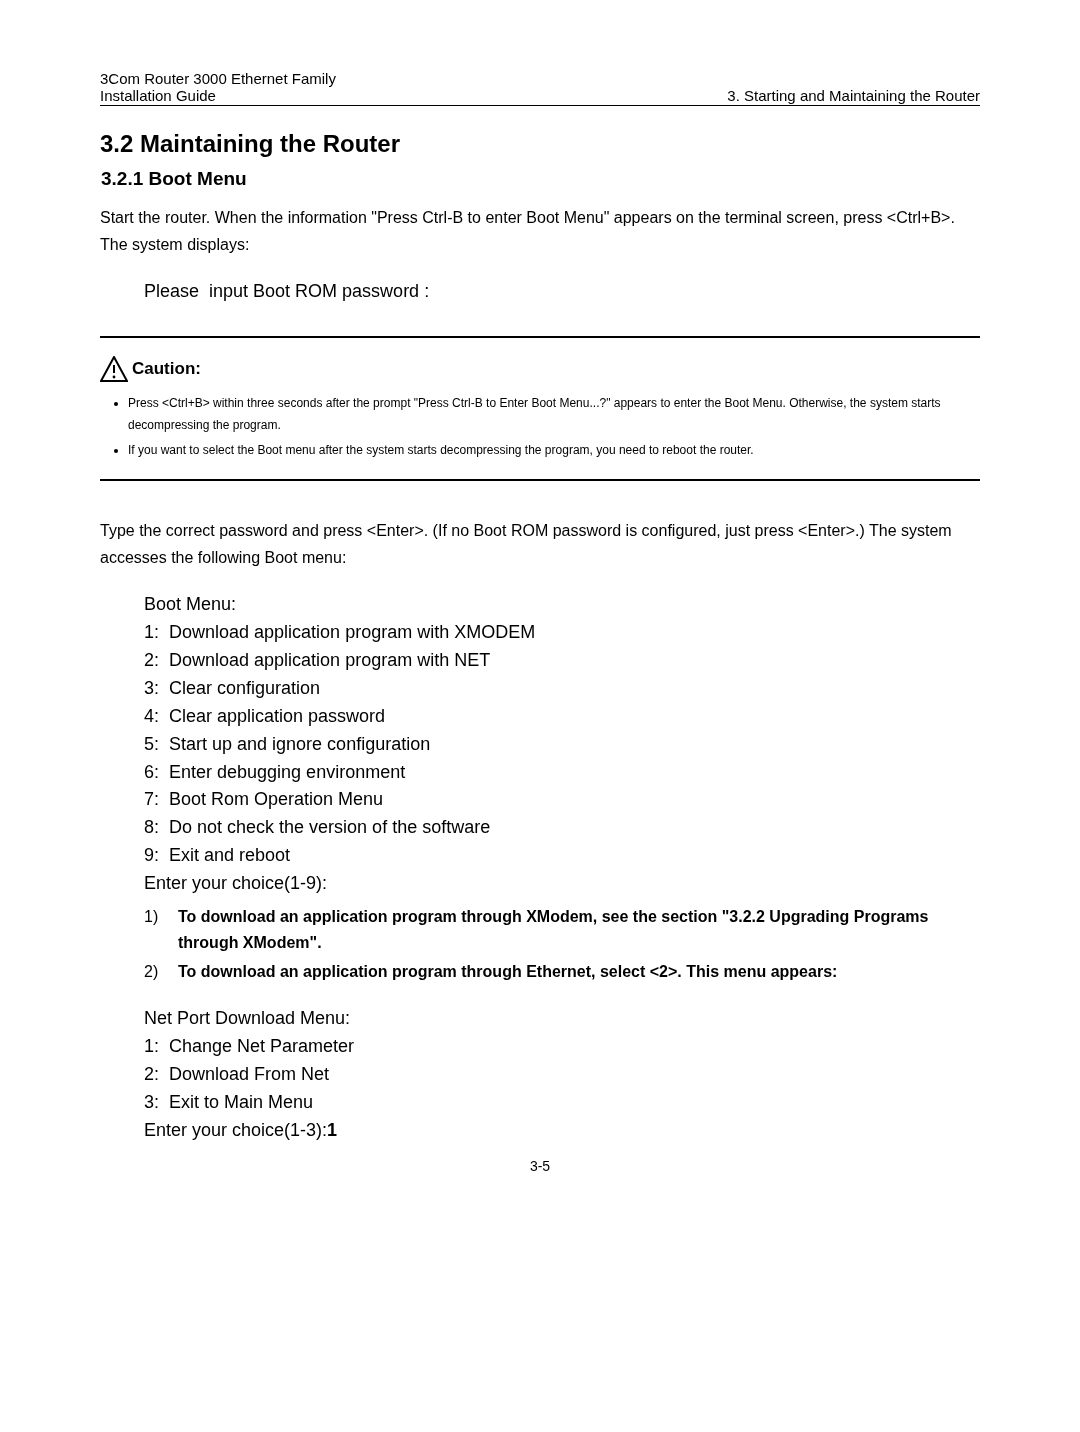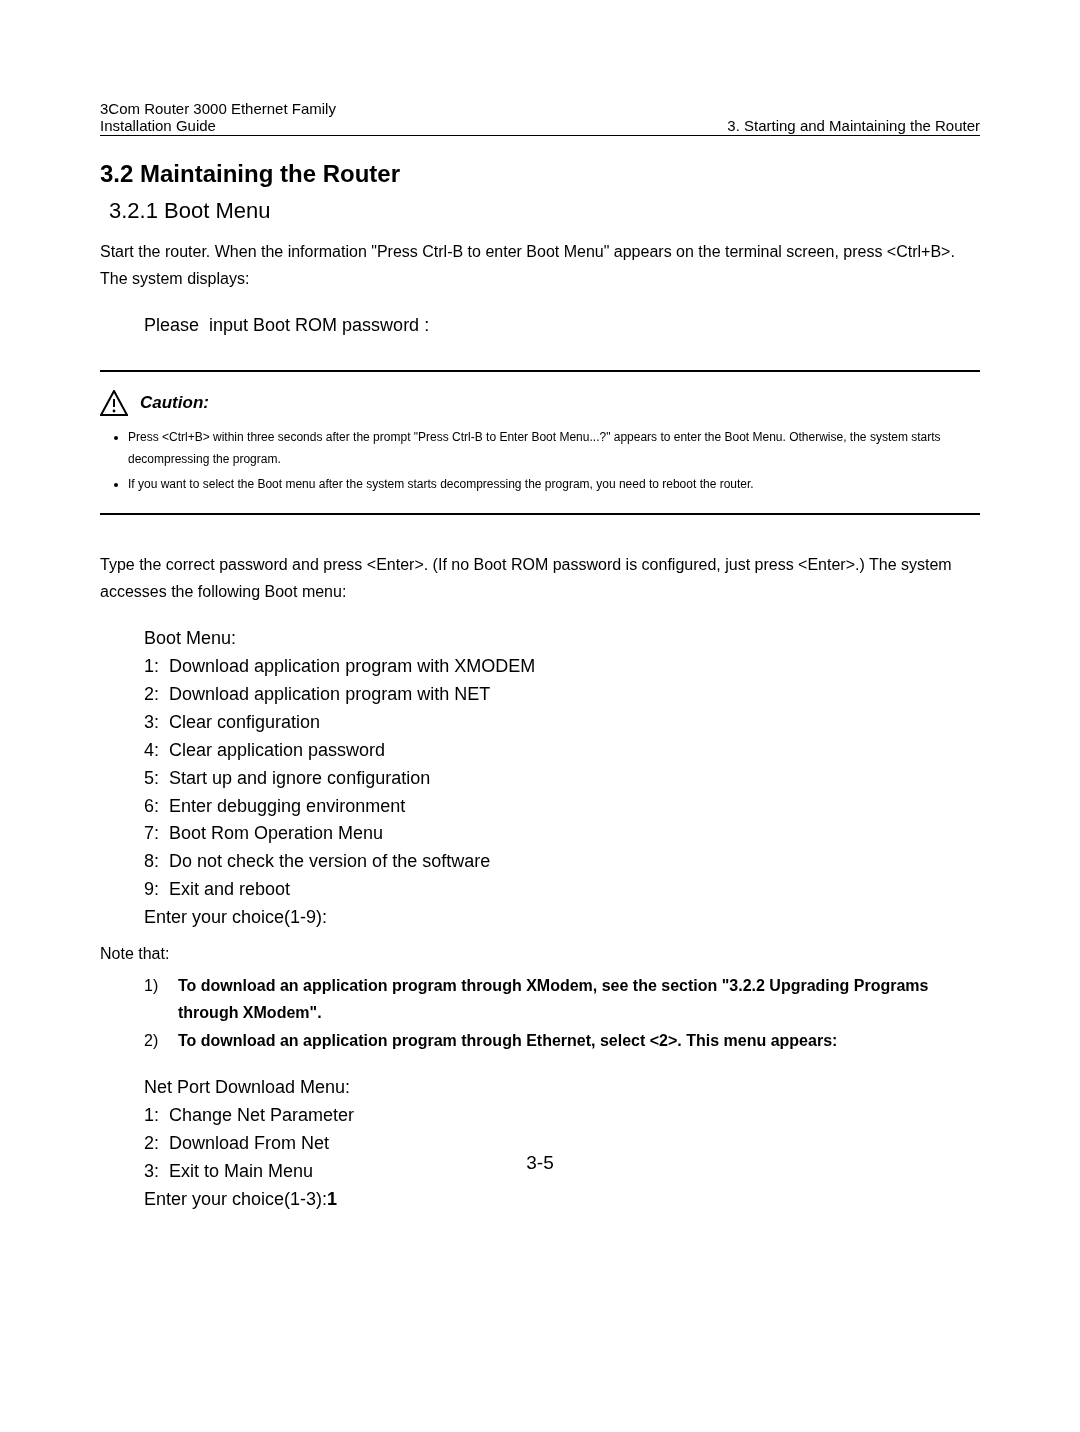--- a/index.html
+++ b/index.html
@@ -6,43 +6,43 @@
     font-family: Arial, Helvetica, sans-serif;
     font-size: 16px;
     color: #000;
     background: #fff;
     margin: 0;
     padding: 0;
   }
   .page {
     width: 1080px;
     height: 1224px;
-    padding: 100px 100px 40px 100px;
+    padding: 70px 100px 40px 100px;
     box-sizing: border-box;
     position: relative;
   }
   .header-row {
     display: flex;
     justify-content: space-between;
     font-size: 15px;
     border-bottom: 1px solid #000;
     padding-bottom: 1px;
     margin-bottom: 24px;
   }
   .header-left { text-align: left; }
   .header-right { text-align: right; align-self: flex-end; }
   h2.section-title {
     font-size: 24px;
     font-weight: bold;
     margin: 14px 0 10px 0;
   }
   h3.subsection-title {
-    font-size: 22px;
-    font-weight: normal;
-    margin: 10px 0 14px 9px;
+    font-size: 19px;
+    font-weight: bold;
+    margin: 10px 0 14px 1px;
   }
   p.body {
     font-size: 16px;
     line-height: 1.7;
     margin: 6px 0;
   }
   .mono {
     font-family: Liberation Sans, sans-serif;
     font-size: 18px;
     line-height: 1.55;
@@ -53,23 +53,22 @@
     margin: 30px 0 30px 0;
   }
   .caution-rule {
     border: none;
     border-top: 2px solid #000;
     margin: 0;
   }
   .caution-header {
     display: flex;
     align-items: center;
-    gap: 12px;
+    gap: 4px;
     margin: 18px 0 10px 0;
-    font-style: italic;
   }
   .caution-icon svg { display: block; }
   .caution-label {
     font-weight: bold;
     font-size: 17px;
   }
   ul.caution-list {
     list-style: disc;
     padding-left: 28px;
     margin: 4px 0 18px 0;
@@ -92,21 +91,21 @@
     width: 34px;
     flex: 0 0 34px;
   }
   .note-text { flex: 1; font-weight: bold; }
   .page-num {
     position: absolute;
     bottom: 50px;
     left: 0;
     width: 100%;
     text-align: center;
-    font-size: 19px;
+    font-size: 14px;
   }
 </style>
 </head>
 <body>
 
 <div class="page">
 
   <div class="header-row">
     <div class="header-left">
       <div>3Com Router 3000 Ethernet Family</div>
@@ -147,21 +146,20 @@
 2:  Download application program with NET
 3:  Clear configuration
 4:  Clear application password
 5:  Start up and ignore configuration
 6:  Enter debugging environment
 7:  Boot Rom Operation Menu
 8:  Do not check the version of the software
 9:  Exit and reboot
 Enter your choice(1-9):</div>
 
-  <p class="body" style="margin-top:8px;">Note that:</p>
 
   <div class="note-list-wrap">
     <div class="note-item">
       <div class="note-num">1)</div>
       <div class="note-text">To download an application program through XModem, see the section "3.2.2  Upgrading Programs through XModem".</div>
     </div>
     <div class="note-item">
       <div class="note-num">2)</div>
       <div class="note-text">To download an application program through Ethernet, select &lt;2&gt;. This menu appears:</div>
     </div>

